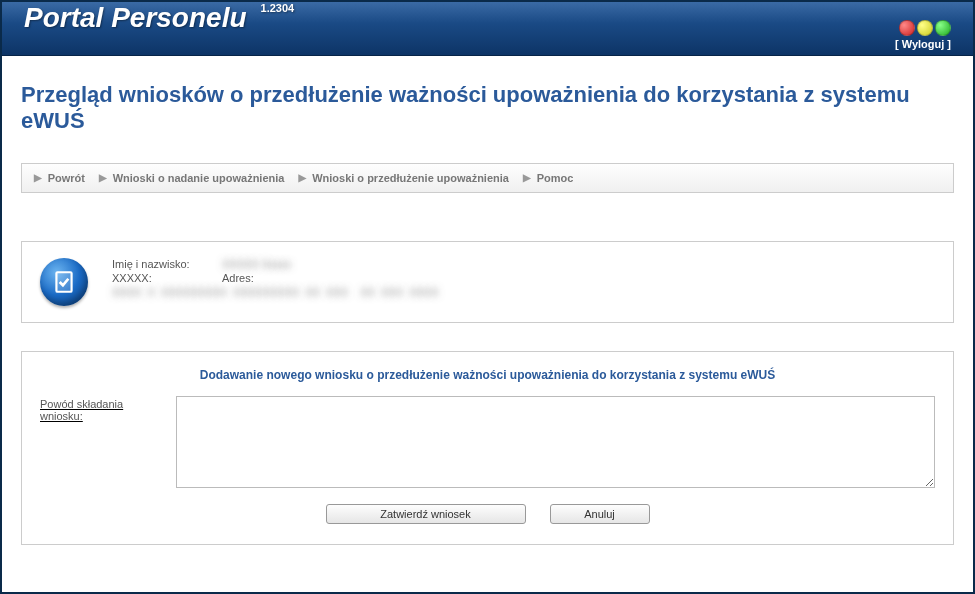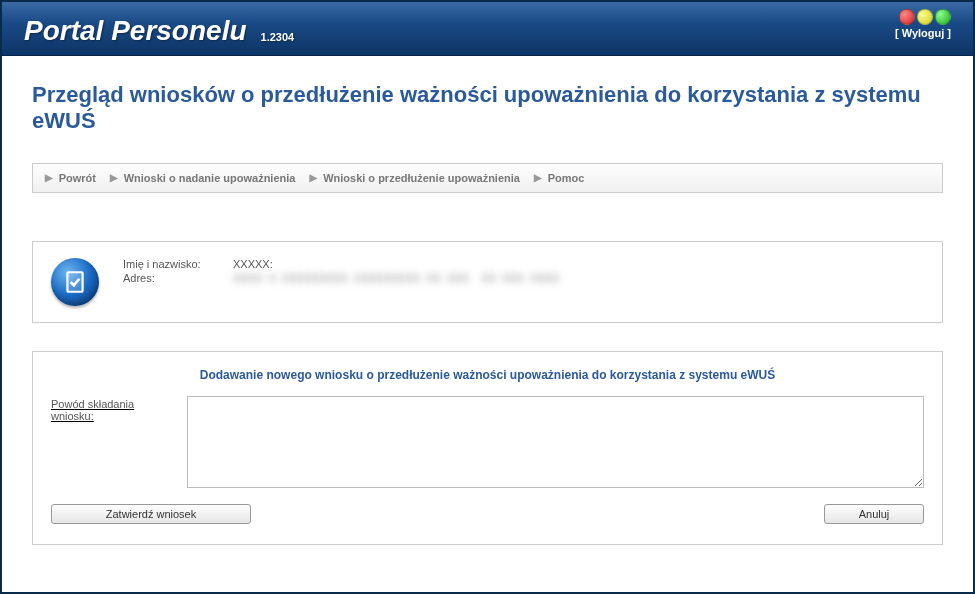--- a/index.html
+++ b/index.html
@@ -11,42 +11,41 @@
     height: 594px;
     overflow: hidden;
     border: 2px solid #0a2a4a;
   }
   .header {
     background: linear-gradient(to bottom, #3a6aa5 0%, #1a4a85 40%, #0d3466 100%);
     color: #fff;
     height: 54px;
     position: relative;
     display: flex;
-    align-items: flex-end;
     padding: 0 22px 8px 22px;
     border-bottom: 1px solid #072448;
   }
   .header-title {
     font-size: 28px;
     font-weight: bold;
     font-style: italic;
     color: #fff;
     text-shadow: 1px 1px 2px rgba(0,0,0,0.4);
   }
   .header-version {
     font-size: 11px;
     font-weight: bold;
     text-shadow: 1px 1px 2px rgba(0,0,0,0.4);
     margin-left: 14px;
     margin-bottom: 4px;
   }
   .header-right {
     position: absolute;
     right: 22px;
-    top: 7px;
+    top: 18px;
     display: flex;
     flex-direction: column;
     align-items: flex-end;
     gap: 2px;
   }
   .balls {
     display: flex;
     gap: 2px;
   }
   .ball {
@@ -58,21 +57,21 @@
   .ball.yellow { background: radial-gradient(circle at 30% 30%, #ff8, #cc2); }
   .ball.green { background: radial-gradient(circle at 30% 30%, #8f8, #2a2); }
   .logout-link {
     font-size: 11px;
     font-weight: bold;
     color: #fff;
     cursor: pointer;
     text-decoration: none;
   }
   .content {
-    padding: 26px 30px;
+    padding: 26px 19px;
   }
   .page-title {
     font-size: 22px;
     font-weight: bold;
     color: #2b5a9a;
     line-height: 1.2;
     margin-bottom: 28px;
   }
   .nav-bar {
     border: 1px solid #ccc;
@@ -157,21 +156,21 @@
     flex: 1;
     height: 92px;
     border: 1px solid #bbb;
     padding: 4px;
     font-family: inherit;
     font-size: 12px;
     resize: both;
   }
   .form-buttons {
     display: flex;
-    justify-content: space-between;
+    justify-content: center;
     gap: 24px;
   }
   .btn {
     min-width: 100px;
     padding: 3px 22px;
     font-size: 11px;
     background: linear-gradient(to bottom, #fdfdfd, #e6e6e6);
     border: 1px solid #999;
     border-radius: 3px;
     cursor: pointer;
@@ -220,20 +219,21 @@
 
   <div class="info-box">
     <div class="info-icon">
       <svg viewBox="0 0 24 24" fill="none" stroke="#fff" stroke-width="2">
         <rect x="5" y="3" width="14" height="18" rx="1" fill="rgba(255,255,255,0.15)"></rect>
         <path d="M8 12 l3 3 l5 -6" stroke="#fff" stroke-width="2.5" fill="none"></path>
       </svg>
     </div>
     <div class="info-fields">
       <span>Imię i nazwisko:</span>
+      <span class="val">XXXXX Xxxxx</span>
       <span>XXXXX:</span>
       <span>Adres:</span>
       <span class="val">XXXX  X  XXXXXXXXX  XXXXXXXXX  XX  XXX    XX  XXX  XXXX</span>
     </div>
   </div>
 
   <div class="form-box">
     <div class="form-title">Dodawanie nowego wniosku o przedłużenie ważności upoważnienia do korzystania z systemu eWUŚ</div>
     <div class="form-row">
       <div class="form-label">Powód składania wniosku:</div>

